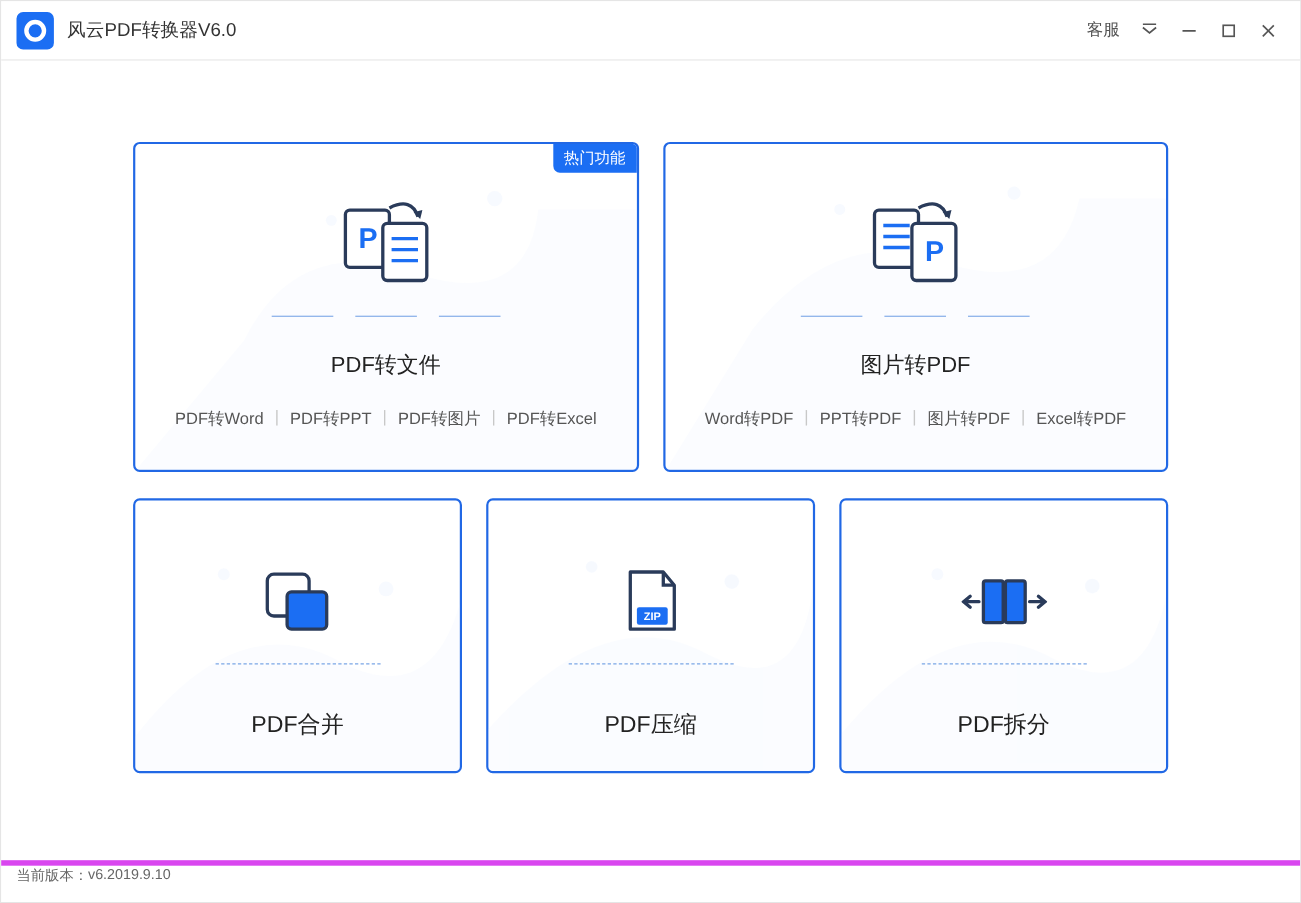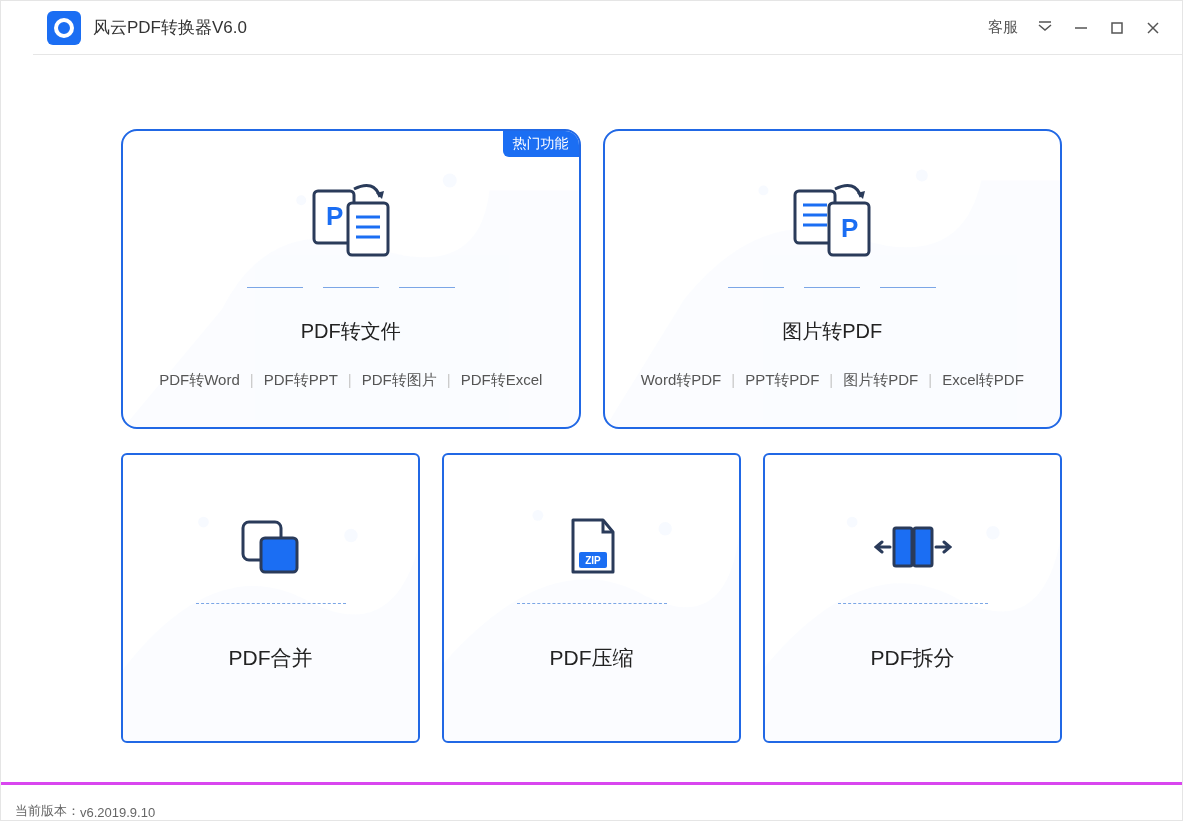--- a/index.html
+++ b/index.html
@@ -14,21 +14,20 @@
   border: 1px solid #e5e5e5;
 }
 
 
 .titlebar {
   height: 54px;
   display: flex;
   align-items: center;
   padding: 0 20px 0 14px;
   border-bottom: 1px solid #e6e6e6;
-  margin-left: 32px;
 }
 .logo {
   width: 34px;
   height: 34px;
   background: #1b6ef3;
   border-radius: 6px;
   display: flex;
   align-items: center;
   justify-content: center;
   margin-right: 12px;
@@ -86,32 +85,32 @@
   margin-bottom: 24px;
 }
 .row2 {
   display: flex;
   gap: 22px;
 }
 .big-card {
   flex: 1;
   height: 300px;
   border: 2px solid #2168e5;
-  border-radius: 16px;
+  border-radius: 6px;
   position: relative;
   display: flex;
   flex-direction: column;
   align-items: center;
   cursor: pointer;
   background: #ffffff;
   overflow: hidden;
 }
 .small-card {
   flex: 1;
-  height: 290px;
+  height: 250px;
   border: 2px solid #2168e5;
   border-radius: 6px;
   display: flex;
   flex-direction: column;
   align-items: center;
   cursor: pointer;
   background: #ffffff;
   position: relative;
   overflow: hidden;
 }
@@ -171,25 +170,25 @@
 }
 .sub-list span.sep {
   color: #c8c8c8;
   margin: 0 10px;
 }
 
 
 .footer {
   height: 38px;
   display: flex;
-  align-items: flex-end;
+  align-items: flex-start;
   padding: 0 14px;
   font-size: 13px;
   color: #666666;
-  border-top: 3px solid #d946ef;
+  border-top: 5px solid #d946ef;
 }
 </style>
 </head>
 <body>
 
 <div class="titlebar">
   <div class="logo">
     <div class="logo-inner"></div>
   </div>
   <div class="app-title">风云PDF转换器V6.0</div>

